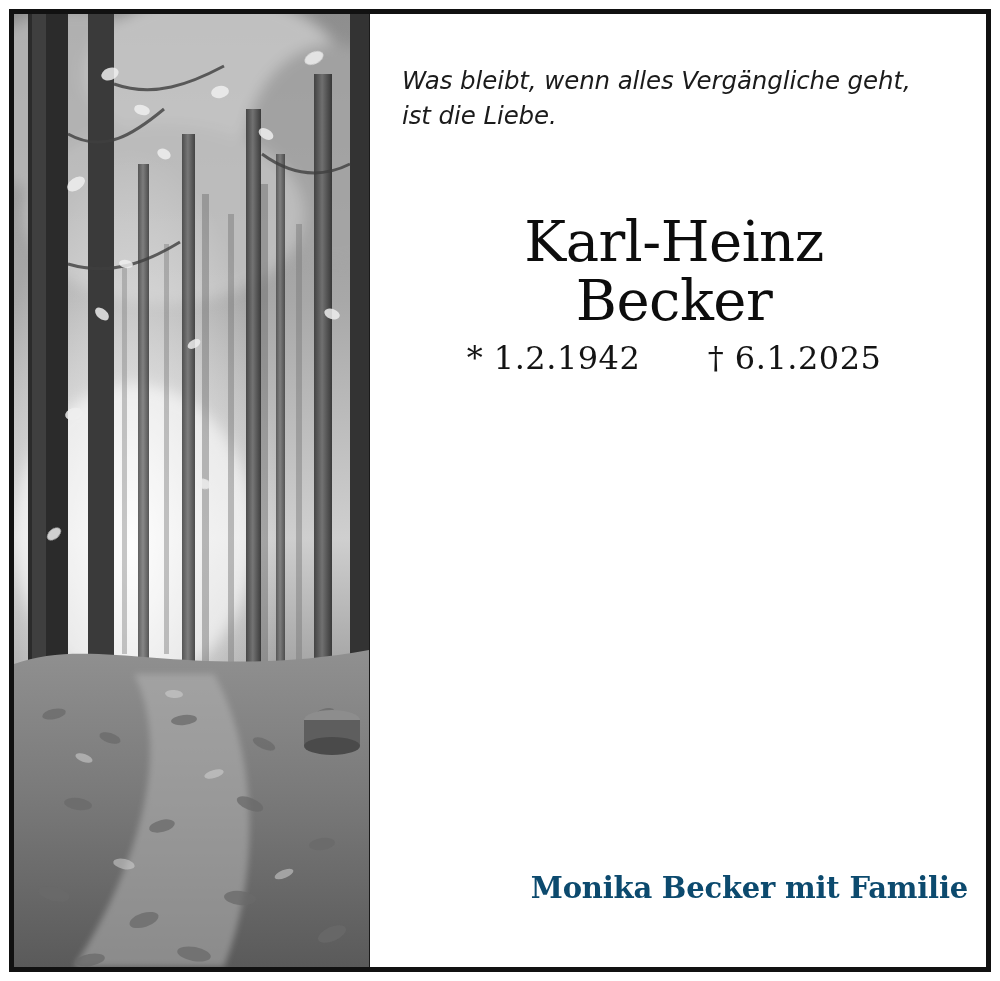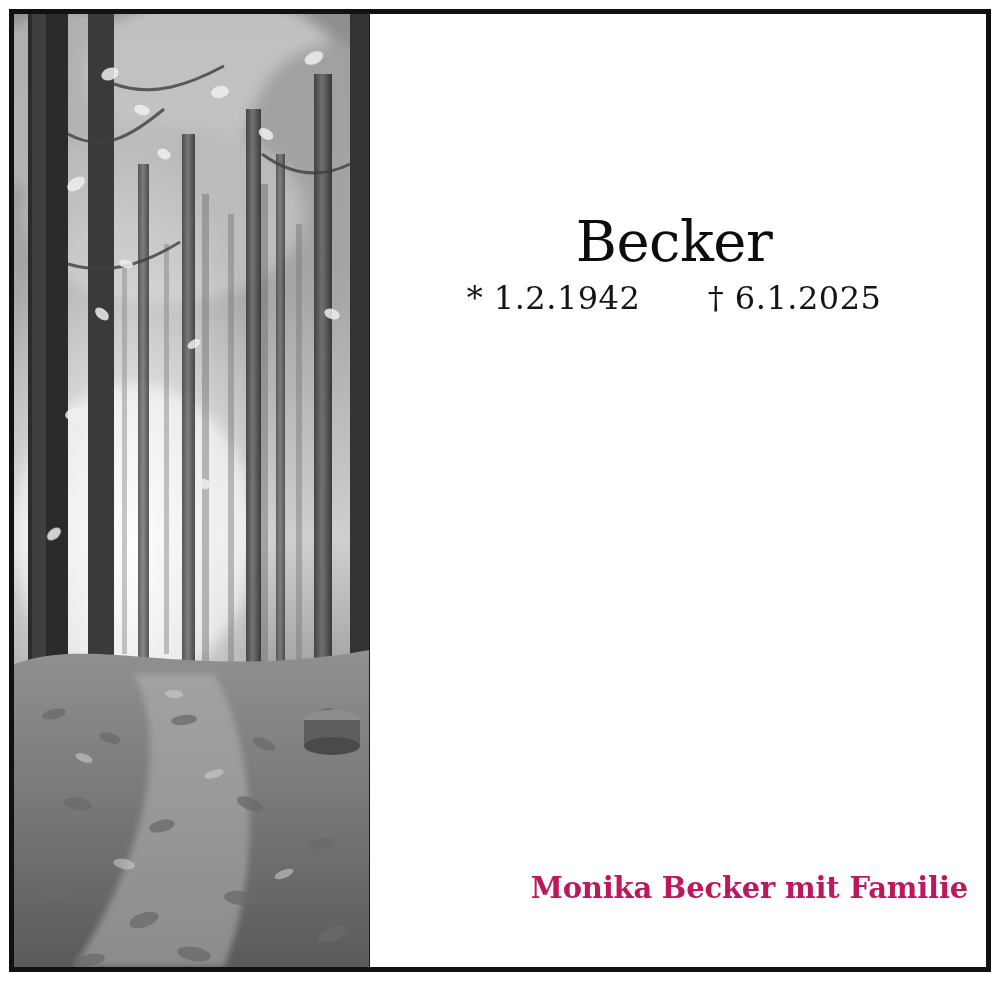--- a/index.html
+++ b/index.html
@@ -106,21 +106,21 @@
     letter-spacing: -0.2px;
     hyphens: manual;
   }
   .signature {
     position: absolute;
     right: 18px;
     bottom: 62px;
     font-family: "DejaVu Serif", serif;
     font-weight: 700;
     font-size: 29px;
-    color: #be185d;
+    color: #0c4a6e;
     letter-spacing: -0.2px;
   }
 </style>
 </head>
 <body>
 
 <div class="page">
   <div class="frame">
 
     <div class="photo">
@@ -250,22 +250,27 @@
           <rect x="290" y="706" width="56" height="26" fill="#5e5e5e"></rect>
           <ellipse cx="318" cy="732" rx="28" ry="9" fill="#4a4a4a"></ellipse>
         </g>
 
         <rect x="0" y="0" width="355" height="953" fill="none"></rect>
       </svg>
     </div>
 
     <div class="content">
 
+      <div class="quote">
+        <div>Was bleibt, wenn alles Vergängliche geht,</div>
+        <div>ist die Liebe.</div>
+      </div>
 
       <div class="name-block">
+        <div class="name">Karl-Heinz</div>
         <div class="name name-second">Becker</div>
         <div class="dates">
           <span>* 1.2.1942</span>
           <span class="gap"></span>
           <span>† 6.1.2025</span>
         </div>
       </div>
 
 
       <div class="signature">Monika Becker mit Familie</div>

